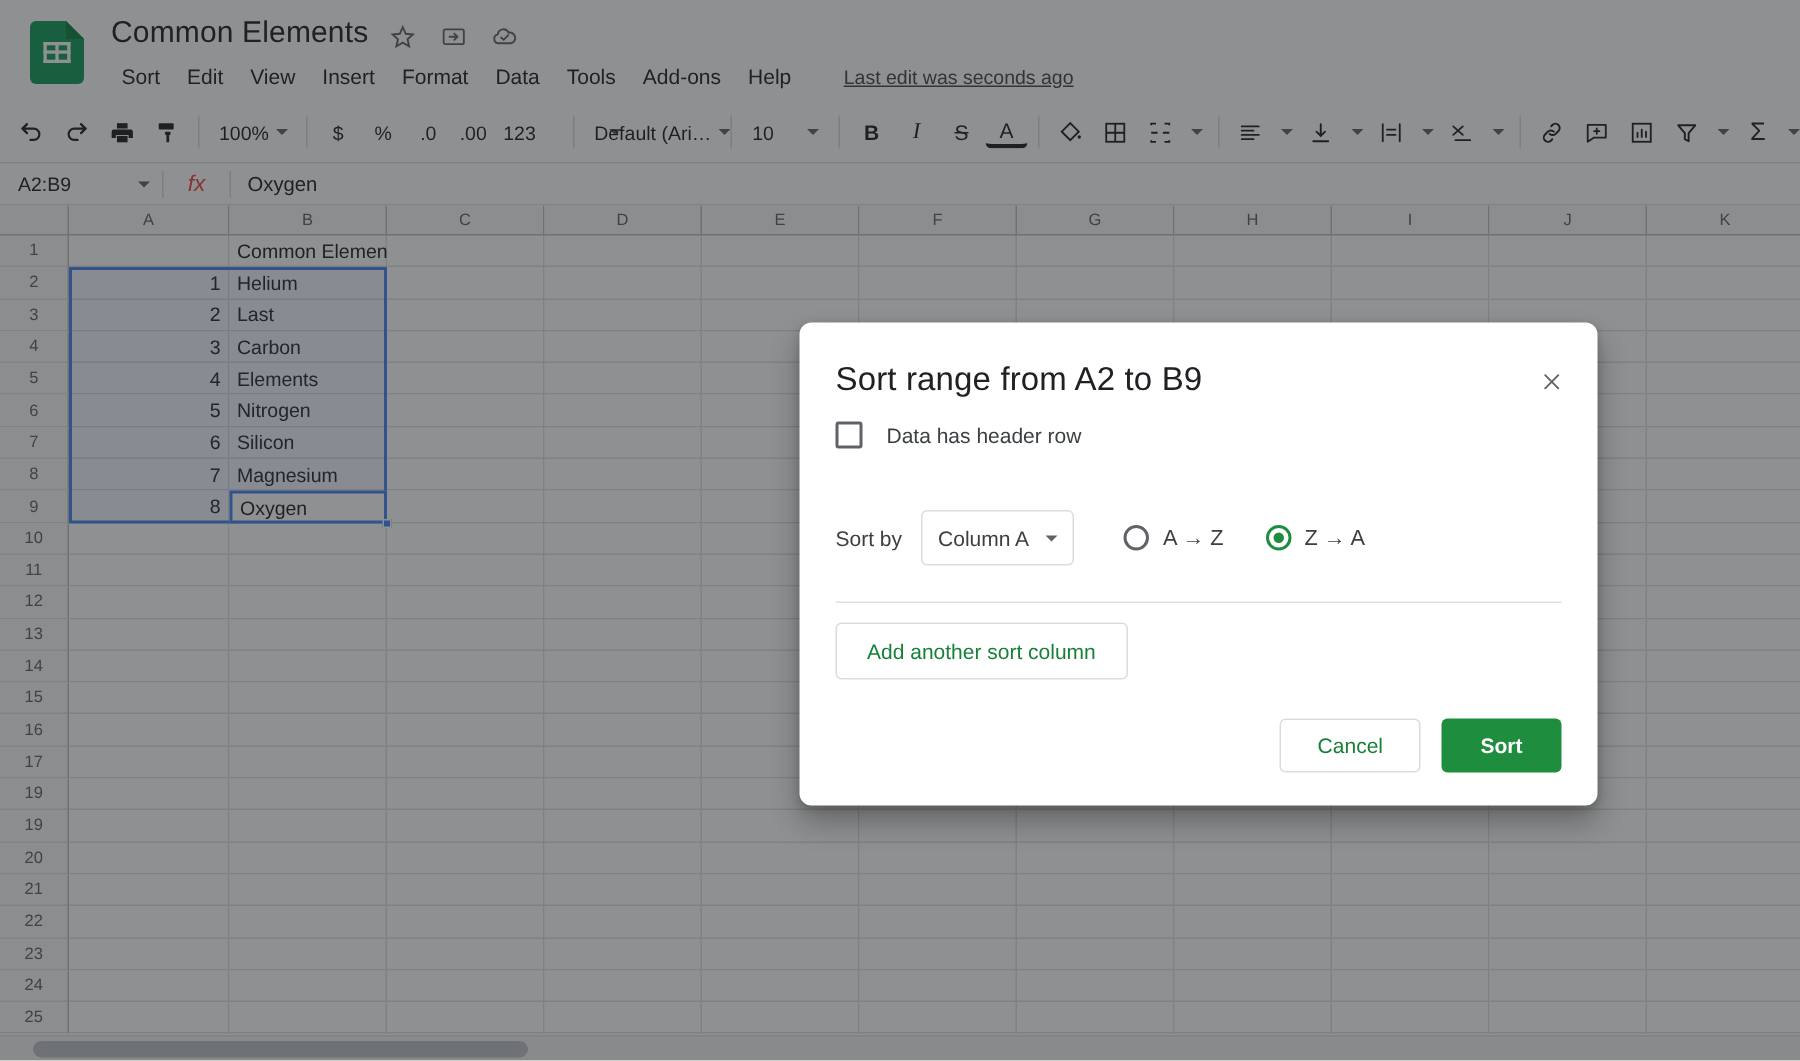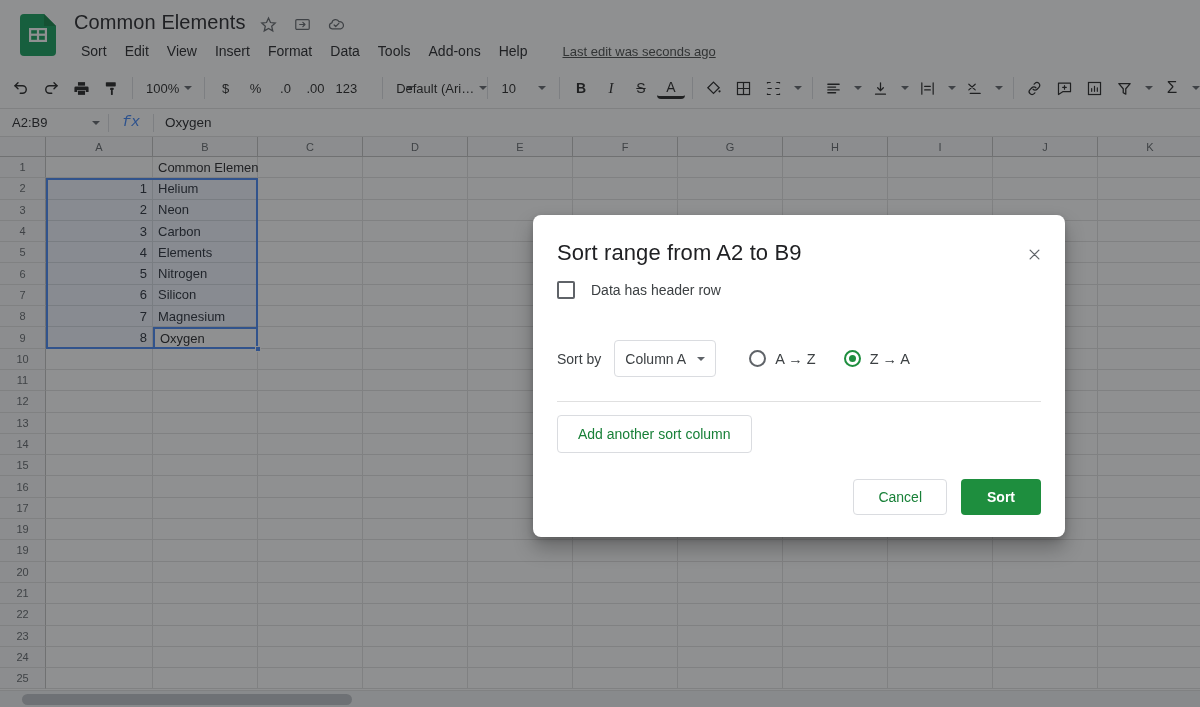--- a/index.html
+++ b/index.html
@@ -120,22 +120,22 @@
   }
   .namebox {
     width: 108px; height: 27px;
     display: flex; align-items: center; justify-content: space-between;
     padding: 0 8px 0 12px;
     font-size: 13px; color: #202124;
   }
   .fb-sep { width:1px; height:18px; background:#dadce0; }
   .fx {
     width: 44px; text-align: center;
-    font-style: italic; font-family: Liberation Mono, monospace;
-    font-size: 15px; color: #3b82f6;
+    font-style: italic; font-family: Liberation Sans, sans-serif;
+    font-size: 15px; color: #ef4444;
   }
   .fb-value {
     flex: 1;
     padding-left: 11px;
     font-size: 13.5px; color: #202124;
   }
 
   
   .grid-wrap {
     position: absolute; left: 0; top: 137px;
@@ -632,21 +632,21 @@
             <div class="cell" style="width: 105px;"></div>
             <div class="cell" style="width: 105px;"></div>
             <div class="cell" style="width: 105px;"></div>
             <div class="cell" style="width: 105px;"></div>
             <div class="cell" style="width: 105px;"></div>
             <div class="cell" style="width: 105px;"></div>
             <div class="cell" style="width: 105px;"></div>
           </div>
           <div class="cell-row">
             <div class="cell num" style="width: 107px;">2</div>
-            <div class="cell txt" style="width: 105px; overflow: visible;">Neon</div>
+            <div class="cell txt" style="width: 105px; overflow: visible;">Last</div>
             <div class="cell" style="width: 105px;"></div>
             <div class="cell" style="width: 105px;"></div>
             <div class="cell" style="width: 105px;"></div>
             <div class="cell" style="width: 105px;"></div>
             <div class="cell" style="width: 105px;"></div>
             <div class="cell" style="width: 105px;"></div>
             <div class="cell" style="width: 105px;"></div>
             <div class="cell" style="width: 105px;"></div>
             <div class="cell" style="width: 105px;"></div>
           </div>

